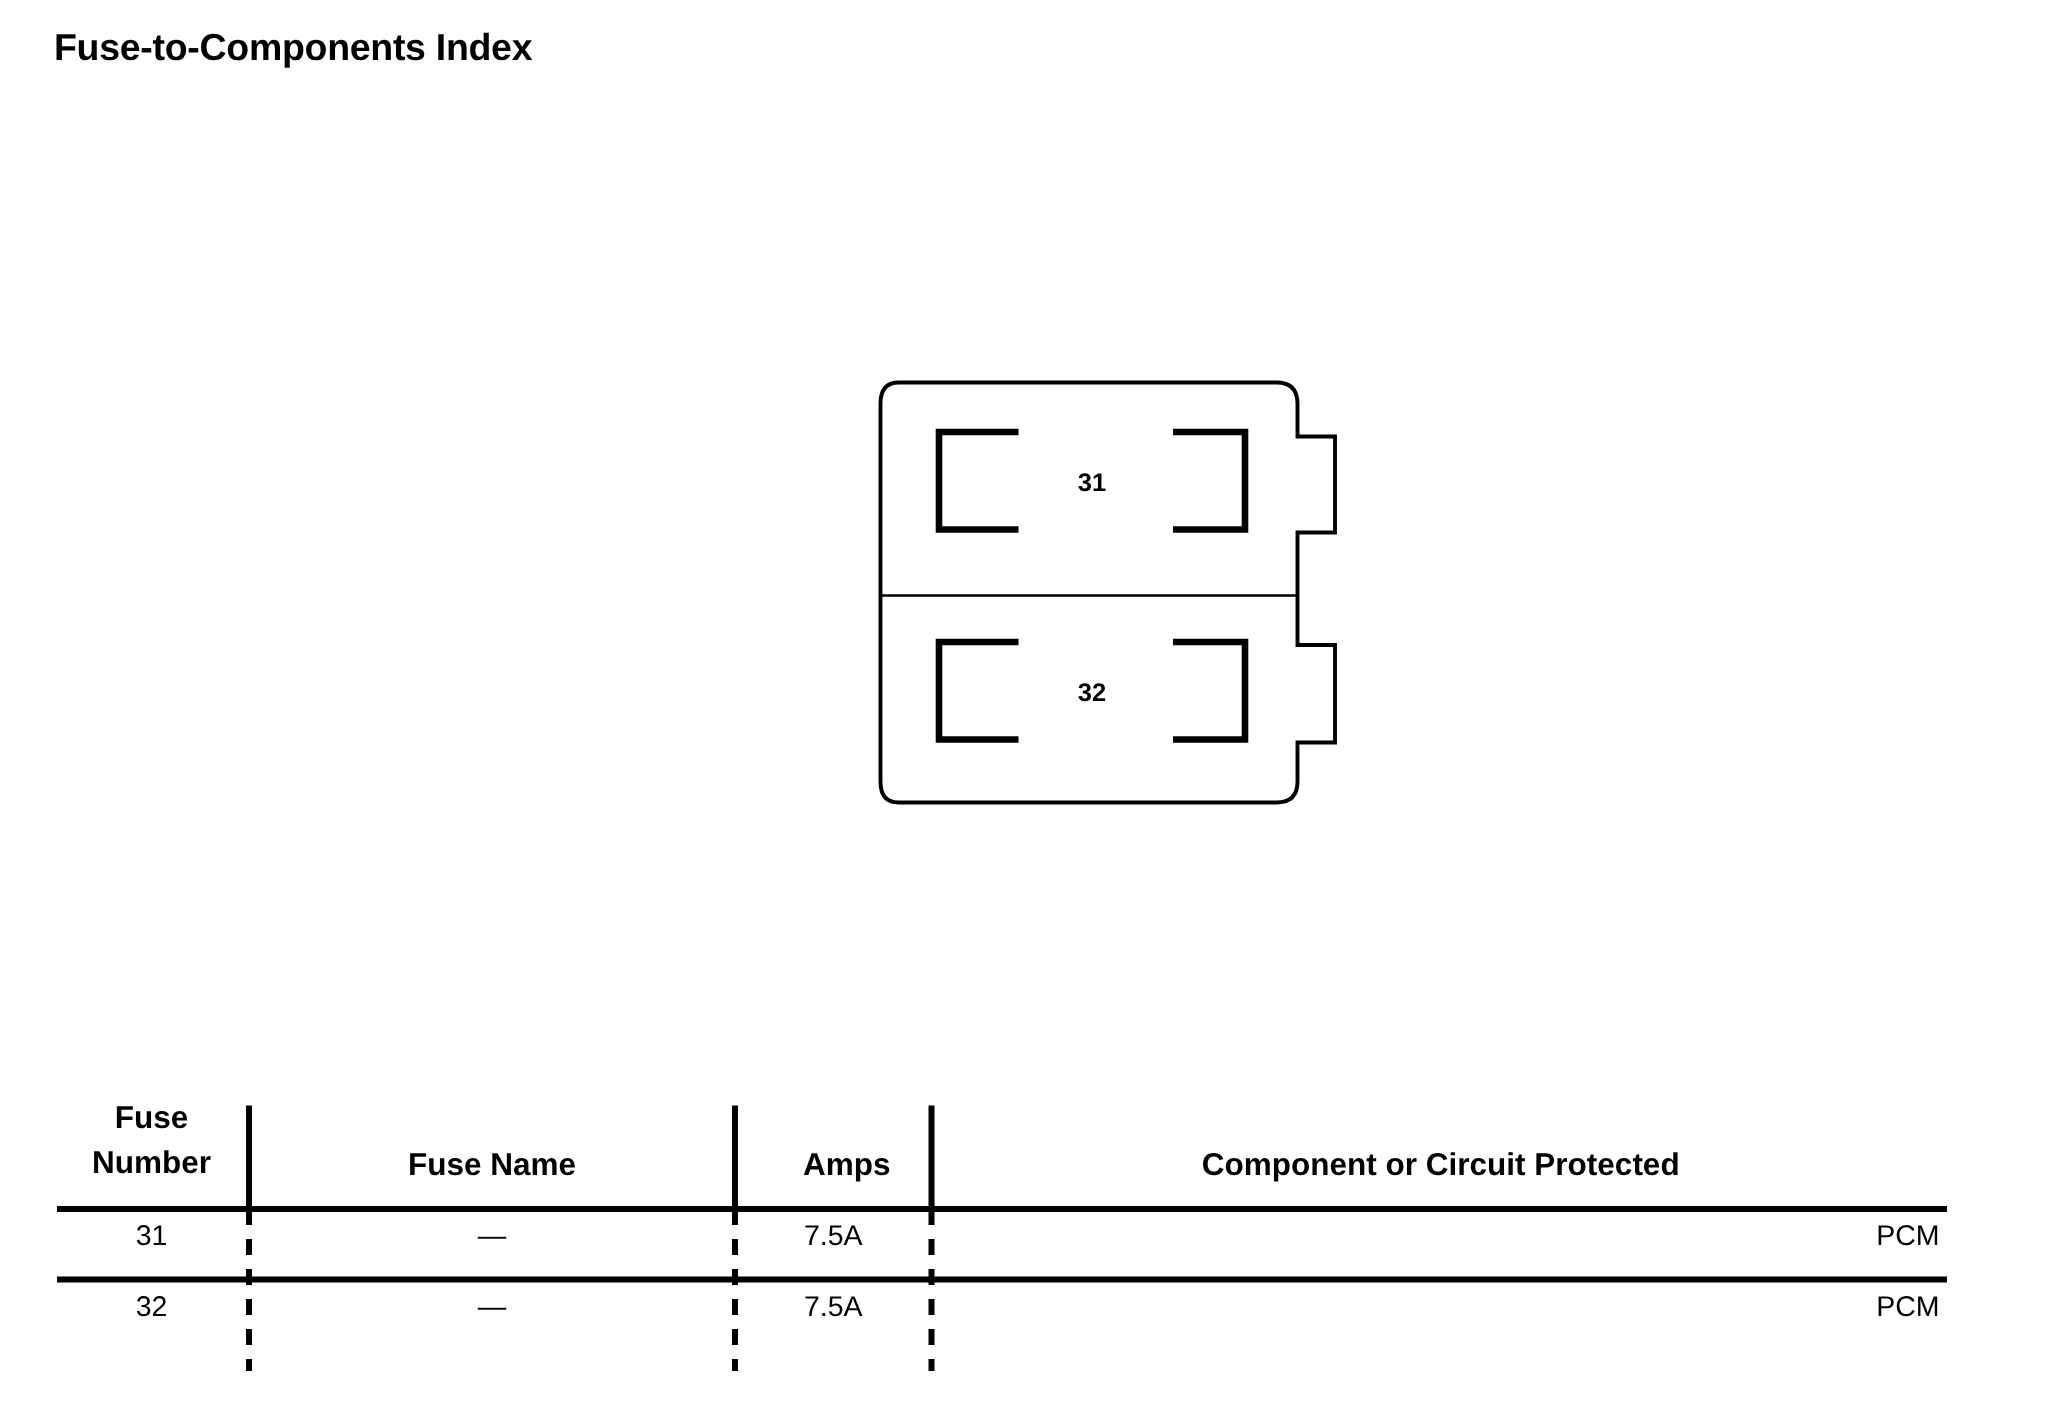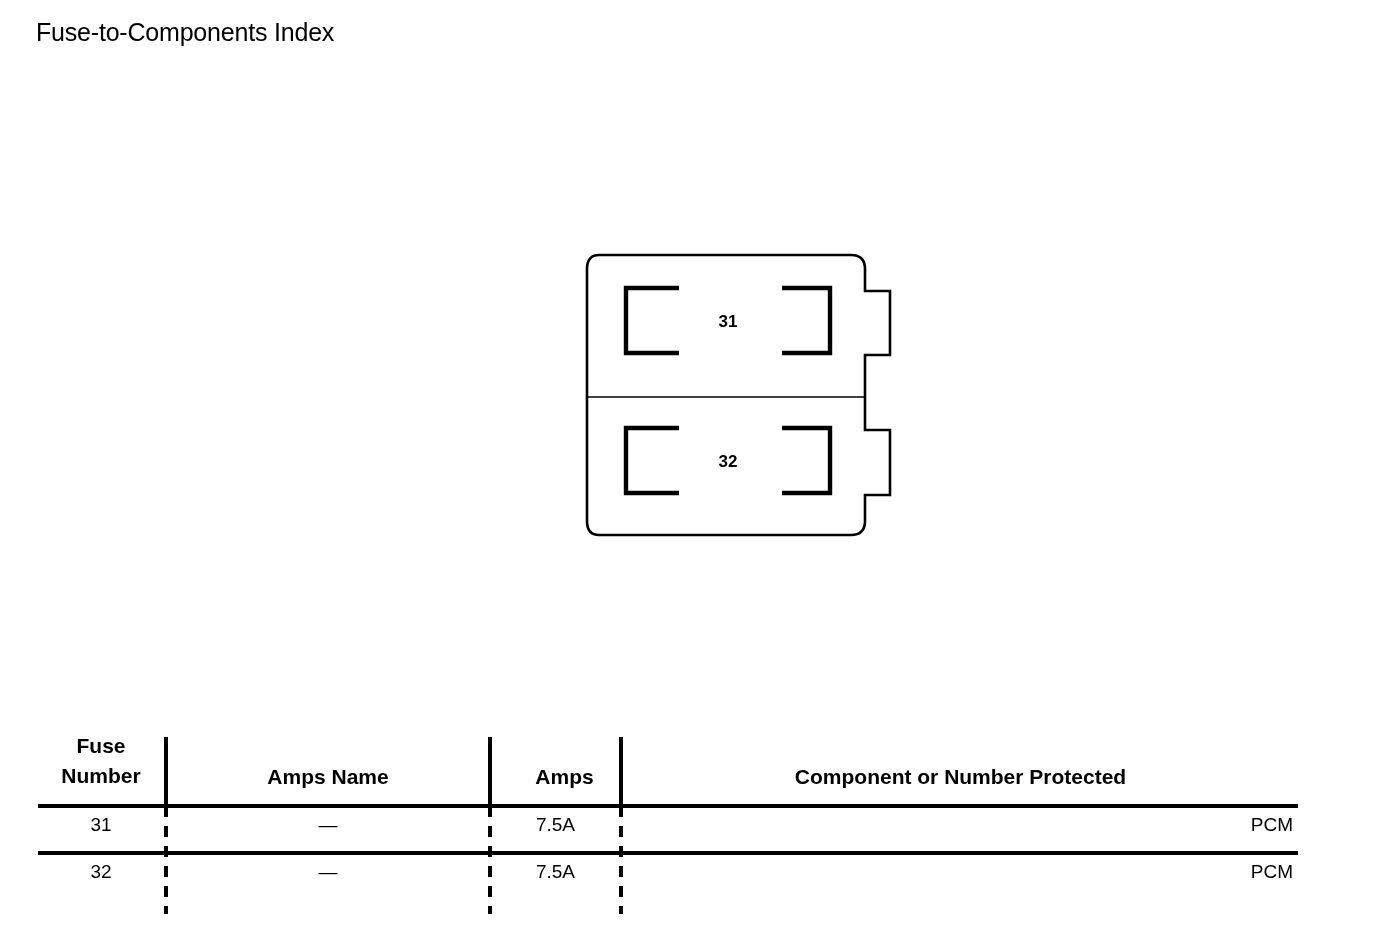--- a/index.html
+++ b/index.html
@@ -15,21 +15,21 @@
     color: #000000;
     overflow: hidden;
   }
 
   
   #page-title {
     position: absolute;
     left: 36px;
     top: 18px;
     font-size: 25px;
-    font-weight: normal;
+    font-weight: bold;
     letter-spacing: -0.2px;
     white-space: nowrap;
   }
 
   
   #fuse-diagram {
     position: absolute;
     left: 560px;
     top: 240px;
     width: 360px;
@@ -168,23 +168,23 @@
   <div class="vdiv solid" id="div1-h"></div>
   <div class="vdiv solid" id="div2-h"></div>
   <div class="vdiv solid" id="div3-h"></div>
 
   <div class="vdiv dashed" id="div1-b"></div>
   <div class="vdiv dashed" id="div2-b"></div>
   <div class="vdiv dashed" id="div3-b"></div>
 
   <div class="th" id="th-fuse-number">Fuse
 Number</div>
-  <div class="th" id="th-fuse-name">Amps Name</div>
+  <div class="th" id="th-fuse-name">Fuse Name</div>
   <div class="th" id="th-amps">Amps</div>
-  <div class="th" id="th-component">Component or Number Protected</div>
+  <div class="th" id="th-component">Component or Circuit Protected</div>
 
   <div class="td center" id="r0-number">31</div>
   <div class="td center" id="r0-name">—</div>
   <div class="td center" id="r0-amps">7.5A</div>
   <div class="td left" id="r0-comp">PCM</div>
 
   <div class="td center" id="r1-number">32</div>
   <div class="td center" id="r1-name">—</div>
   <div class="td center" id="r1-amps">7.5A</div>
   <div class="td left" id="r1-comp">PCM</div>

